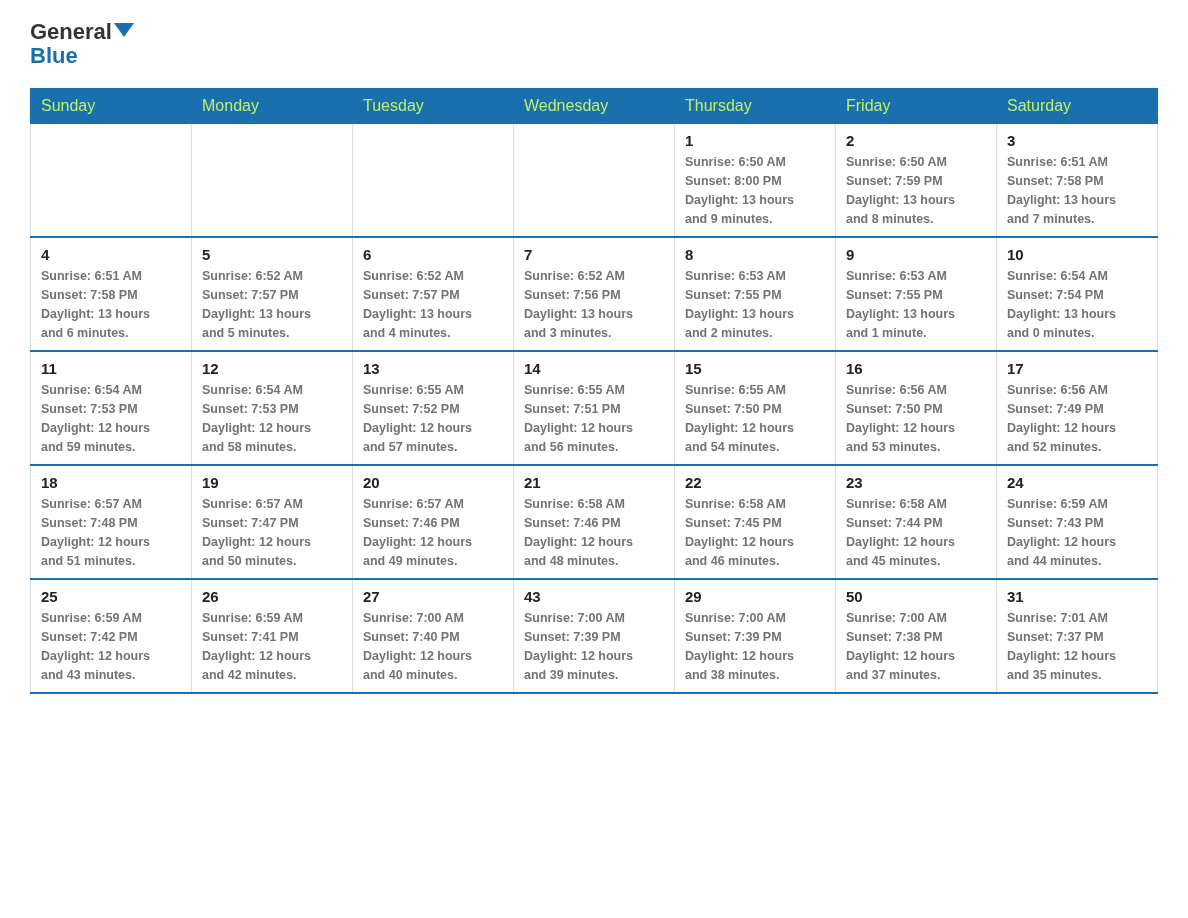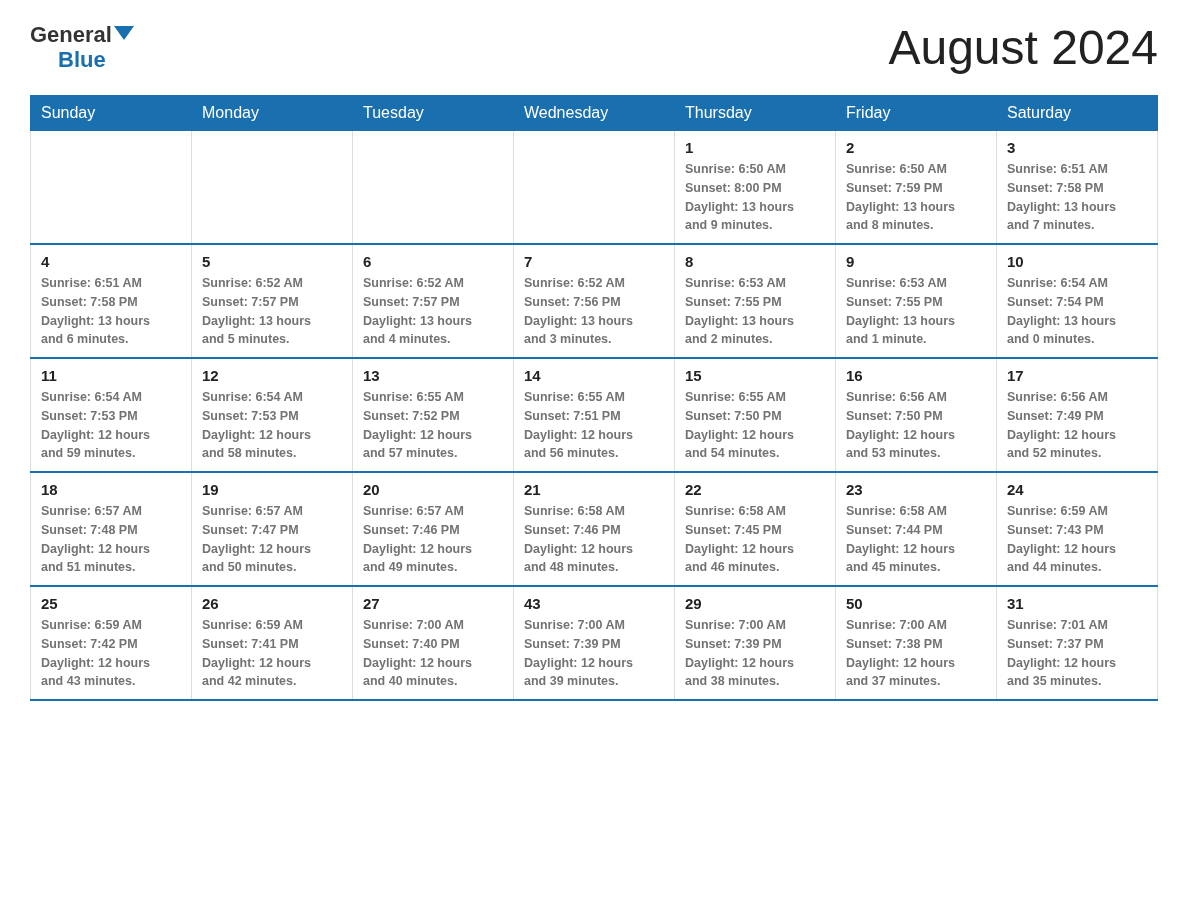--- a/index.html
+++ b/index.html
@@ -52,21 +52,21 @@
       font-weight: normal;
       color: #444;
     }
     .calendar {
       width: 100%;
       border-collapse: collapse;
       border: 1px solid #ccc;
     }
     .calendar thead tr th {
       background-color: #1a6faf;
-      color: #ffffff;
+      color: #bef264;
       font-size: 16px;
       font-weight: normal;
       padding: 8px 10px;
       text-align: left;
       border: 1px solid #1a6faf;
     }
     .calendar tbody tr {
       border-bottom: 2px solid #1a6faf;
     }
     .calendar tbody tr td {
@@ -97,24 +97,23 @@
   </style>
 </head>
 <body>
 
 <div class="header">
   <div class="logo">
     <div style="display:flex;align-items:center;">
       <span class="logo-text">General</span>
       <span class="logo-triangle"></span>
     </div>
-    <span class="logo-text" style="color:#1a6faf;font-size:22px;margin-left:28px;">Blue</span>
+    <span class="logo-text" style="color:#1a6faf;font-size:22px;">Blue</span>
   </div>
   <div class="title-block">
-    <h1>August 2024</h1>
   </div>
 </div>
 
 <table class="calendar">
   <thead>
     <tr>
     <th>Sunday</th>
         <th>Monday</th>
         <th>Tuesday</th>
         <th>Wednesday</th>

